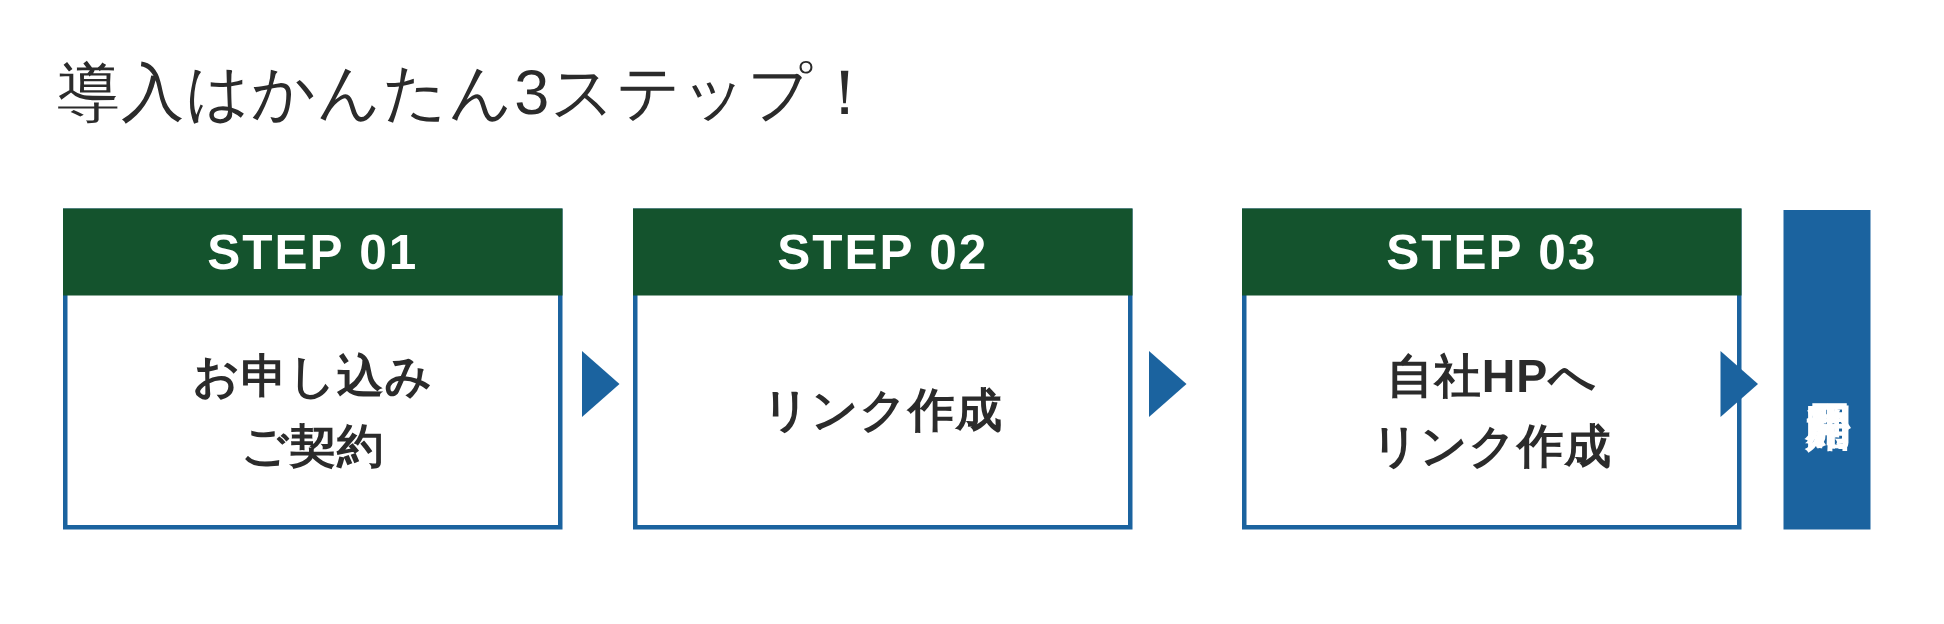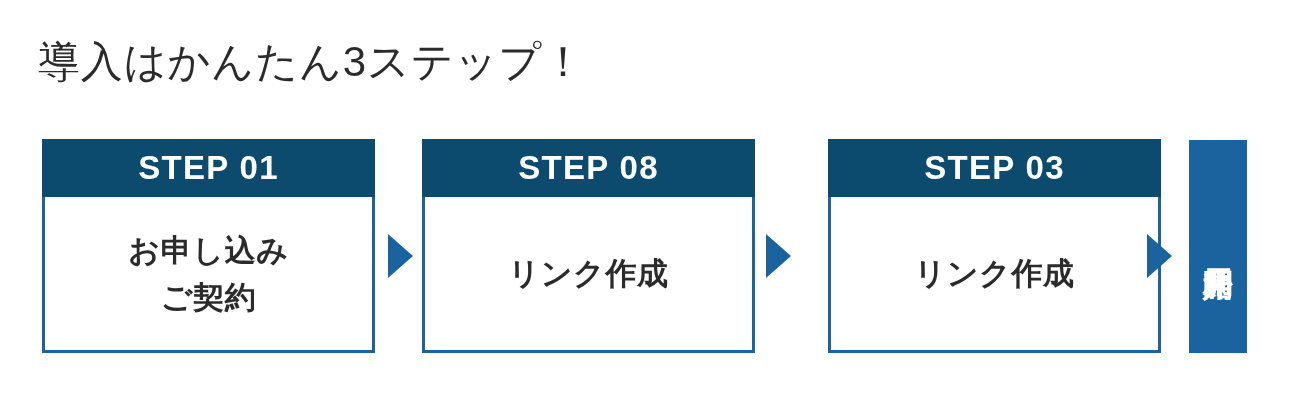--- a/index.html
+++ b/index.html
@@ -44,21 +44,21 @@
     box-sizing: border-box;
     border: 3px solid #1b639f;
     background: #ffffff;
   }
   .step-card[data-index="0"] { left: 42px; }
   .step-card[data-index="1"] { left: 422px; }
   .step-card[data-index="2"] { left: 828px; }
 
   .step-header {
     height: 58px;
-    background: #0c4a6e;
+    background: #14532d;
     color: #ffffff;
     display: flex;
     align-items: center;
     justify-content: center;
     font-size: 33px;
     font-weight: 700;
     letter-spacing: 0.04em;
     margin: -3px -3px 0 -3px;
     box-sizing: content-box;
   }
@@ -125,31 +125,32 @@
     <div class="step-header">STEP 01</div>
     <div class="step-body">
       <span>お申し込み</span>
       <span>ご契約</span>
     </div>
   </div>
 
   <div class="arrow" data-index="0"></div>
 
   <div class="step-card" data-index="1">
-    <div class="step-header">STEP 08</div>
+    <div class="step-header">STEP 02</div>
     <div class="step-body">
       <span>リンク作成</span>
     </div>
   </div>
 
   <div class="arrow" data-index="1"></div>
 
   <div class="step-card" data-index="2">
     <div class="step-header">STEP 03</div>
     <div class="step-body">
+      <span>自社HPへ</span>
       <span>リンク作成</span>
     </div>
   </div>
 
   <div class="arrow" data-index="2"></div>
 
   <div class="final-block">
     <div class="vtext">利用開始</div>
   </div>
 

